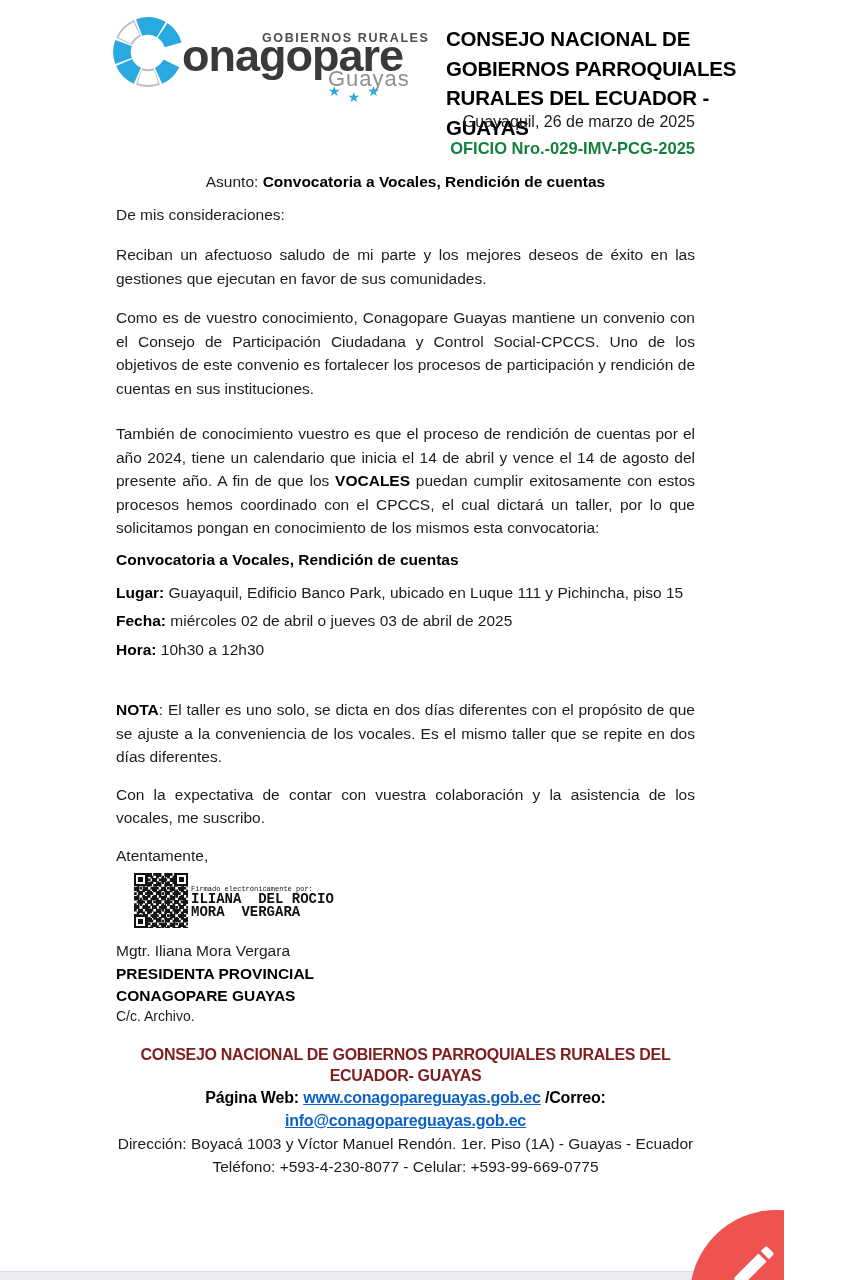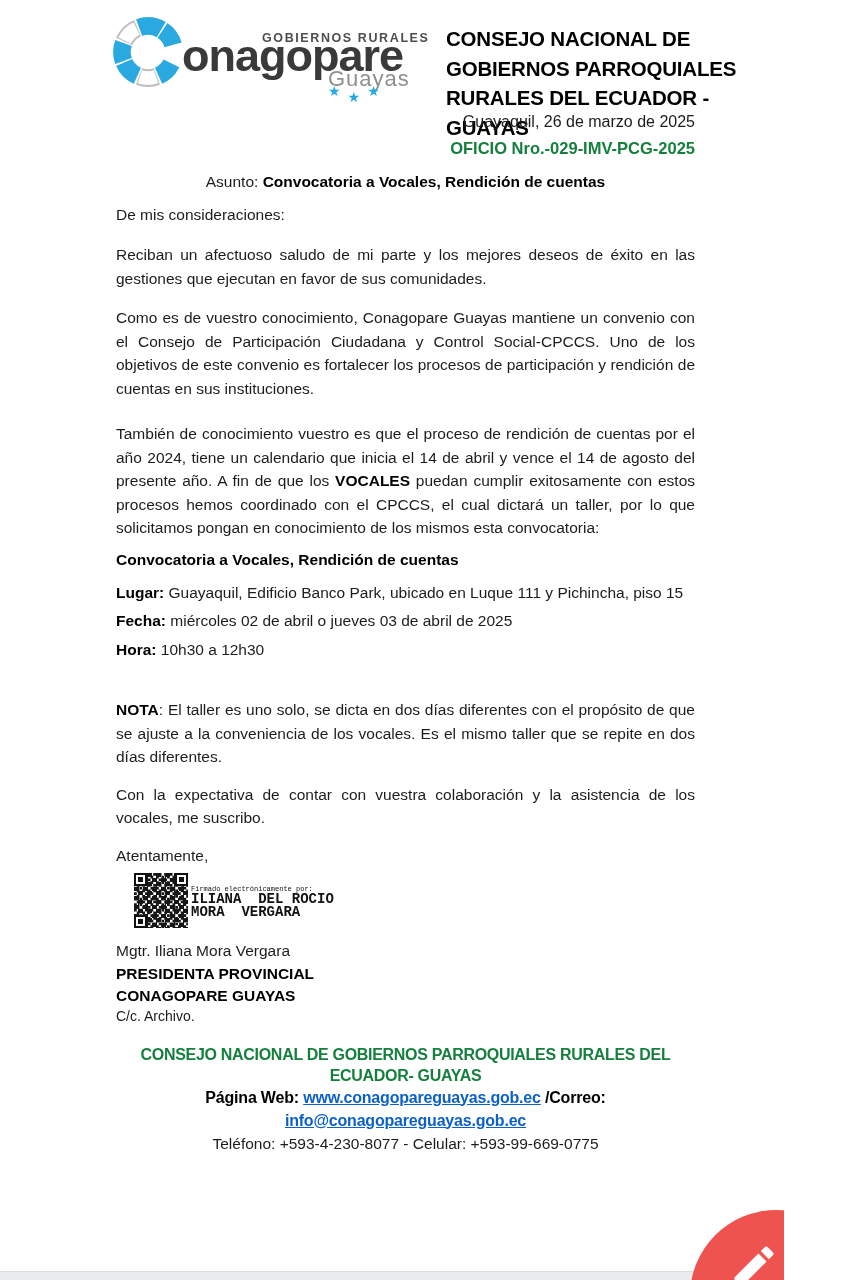--- a/index.html
+++ b/index.html
@@ -55,21 +55,21 @@
   .f-tl { left:0; top:0; } .f-tr { right:0; top:0; } .f-bl { left:0; bottom:0; }
   .esign { margin-left:3px; padding-top:12px; font-family:"Liberation Mono", monospace; color:#111; }
   .esign-label { font-size:7px; line-height:8px; white-space:pre; }
   .esign-name { font-size:14px; line-height:13.5px; font-weight:bold; white-space:pre; }
   .signer-name { margin-top:11px; font-size:15.5px; line-height:19px; }
   .signer-title { margin-top:4px; font-size:15.5px; line-height:19px; font-weight:bold; color:#000; }
   .signer-title2 { margin-top:3px; }
   .cc-line { margin-top:3px; font-size:14px; line-height:17px; }
   
   .footer { margin-top:19px; text-align:center; }
-  .footer-org { font-size:16px; line-height:21px; font-weight:bold; color:#15803d; letter-spacing:-0.3px; }
+  .footer-org { font-size:16px; line-height:21px; font-weight:bold; color:#7f1d1d; letter-spacing:-0.3px; }
   .footer-links { font-size:16px; line-height:23px; font-weight:bold; color:#000; letter-spacing:-0.2px; }
   .footer a { color:#0b61c9; text-decoration:underline; font-weight:bold; }
   .footer-address, .footer-phone { font-size:15.5px; line-height:23px; }
   
   .bottom-bar { position:absolute; left:0; right:0; bottom:0; height:9px;
     background:#e9ebee; border-top:1px solid #dadde2; z-index:5; }
   .fab { position:absolute; left:690px; top:1210px; width:172px; height:172px;
     border-radius:50%; background:#ef534f; z-index:10; border:none; cursor:pointer; }
   .fab svg { position:absolute; left:38px; top:30px; }
 </style>
@@ -152,20 +152,21 @@
     </div>
 
     <div class="signer-name">Mgtr. Iliana Mora Vergara</div>
     <div class="signer-title">PRESIDENTA PROVINCIAL</div>
     <div class="signer-title signer-title2">CONAGOPARE GUAYAS</div>
     <div class="cc-line">C/c. Archivo.</div>
 
     <div class="footer">
       <div class="footer-org">CONSEJO NACIONAL DE GOBIERNOS PARROQUIALES RURALES DEL ECUADOR- GUAYAS</div>
       <div class="footer-links"><span>Página Web</span><span>: </span><a href="#">www.conagopareguayas.gob.ec</a><span> /Correo: </span><a href="#">info@conagopareguayas.gob.ec</a></div>
+      <div class="footer-address">Dirección: Boyacá 1003 y Víctor Manuel Rendón. 1er. Piso (1A) - Guayas - Ecuador</div>
       <div class="footer-phone">Teléfono: +593-4-230-8077 - Celular: +593-99-669-0775</div>
     </div>
   </div>
 
   <div class="bottom-bar"></div>
 
   <button class="fab" aria-label="Edit">
     <svg width="52" height="52" viewBox="0 0 24 24" aria-hidden="true">
       <path fill="#ffffff" d="M3 17.25V21h3.75L17.81 9.94l-3.75-3.75L3 17.25zM20.71 7.04c.39-.39.39-1.02 0-1.41l-2.34-2.34c-.39-.39-1.02-.39-1.41 0l-1.83 1.83 3.75 3.75 1.83-1.83z"></path>
     </svg>

